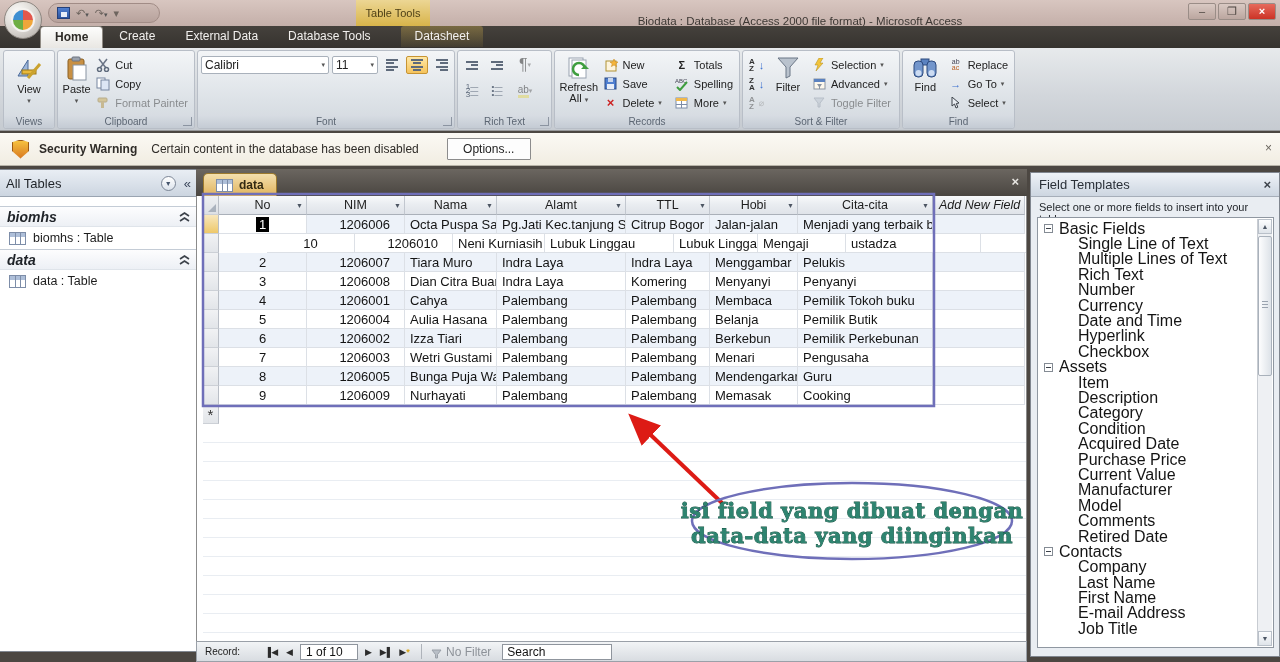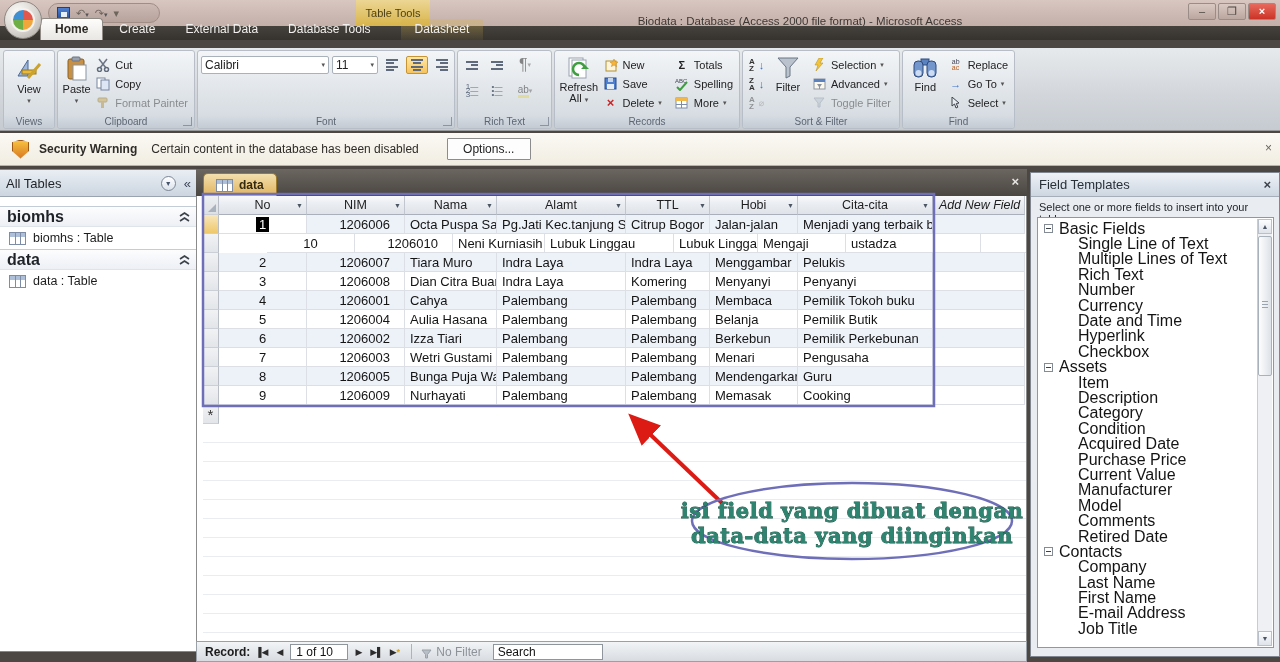--- a/index.html
+++ b/index.html
@@ -26,21 +26,21 @@
     font-size:11px; color:#4c3f16; display:flex; align-items:center; justify-content:center; }
   .win-title { position:absolute; left:440px; right:120px; top:0; height:42px;
     display:flex; align-items:center; justify-content:center; font-size:11.5px; color:#3d3834; }
   .winbtns { position:absolute; right:4px; top:3px; display:flex; gap:2px; }
   .winbtn { width:28px; height:17px; border:1px solid #9a8d87; border-radius:2px;
     background:linear-gradient(#d9c9c3,#bba69f); color:#4c4540; font-size:11px;
     display:flex; align-items:center; justify-content:center; line-height:1; }
   .winbtn.close { background:linear-gradient(#e66a5c,#cc3326); color:#fff; font-weight:bold; }
 
   
-  .tabrow { position:absolute; left:0; top:26px; width:1280px; height:14px; background:linear-gradient(#45413c,#36332f); display:flex; align-items:flex-end; padding-left:40px; }
+  .tabrow { position:absolute; left:0; top:26px; width:1280px; height:22px; background:linear-gradient(#45413c,#36332f); display:flex; align-items:flex-start; padding-left:40px; }
   .rtab { font-size:12px; color:#f2f0ee; padding:3px 14px 4px; margin-right:2px; }
   .rtab.active { background:linear-gradient(#fdfdfc,#e9e7e3); color:#2d2a26; border-radius:4px 4px 0 0; border:1px solid #8f8a83; border-bottom:none; font-weight:bold; }
   .rtab.contextual { margin-left:14px; background:linear-gradient(rgba(216,180,74,.35),rgba(216,180,74,.08)); border-radius:3px 3px 0 0; }
 
   
   .ribbon { position:absolute; left:0; top:48px; width:1280px; height:83px;
     background:linear-gradient(#e7eaec,#d3d7dc 55%,#c6cbd1); border-bottom:1px solid #98999b; display:flex; padding:1px 2px; }
   .grp { position:relative; height:79px; margin:1px 1px; border:1px solid #b8bec7; border-radius:3px;
     background:linear-gradient(#f3f5f7,#dee3e8 60%,#d2d8de); padding:2px 3px 15px; display:flex; }
   .grp-label { position:absolute; left:0; right:0; bottom:0; height:13px; font-size:10px; color:#5c6673;
@@ -76,21 +76,21 @@
   .nav { position:absolute; left:0; top:169px; width:198px; bottom:10px; background:#fff; border:1px solid #828891; border-left:none; }
   .nav-head { height:27px; background:linear-gradient(#e9eef4,#ccd5e0); border-bottom:1px solid #9aa4b1;
     display:flex; align-items:center; padding:0 6px; }
   .nav-title { font-size:13px; color:#1f2328; flex:1; }
   .nav-circle { width:15px; height:15px; border-radius:50%; border:1px solid #7c8696; background:linear-gradient(#fff,#dce3ec);
     font-size:7px; color:#45556d; display:flex; align-items:center; justify-content:center; margin-right:8px; }
   .nav-shutter { font-size:13px; color:#39455a; }
   .nav-gap { height:9px; }
   .nav-grp-head { height:21px; background:linear-gradient(#fdfdfe,#edf0f5); border-top:1px solid #c4ccd6; border-bottom:1px solid #dfe4ea;
     display:flex; align-items:center; padding:0 7px; }
-  .nav-grp-name { font-size:16px; font-weight:bold; color:#1f2328; flex:1; }
+  .nav-grp-name { font-size:14px; font-weight:bold; color:#1f2328; flex:1;font-style:italic; }
   .nav-item { height:22px; display:flex; align-items:center; gap:7px; padding-left:9px; font-size:12.5px; color:#1c1c1c; }
   .tbl-ico { width:17px; height:13px; border:1px solid #7d8da8; background:#fff; position:relative; flex:none; }
   .tbl-ico::before { content:""; position:absolute; left:0; top:0; right:0; height:4px; background:#aebfd9; }
   .tbl-ico::after { content:""; position:absolute; left:5px; top:0; bottom:0; width:1px; background:#7d8da8; box-shadow:5px 0 0 #7d8da8; }
   .chev2 { width:11px; height:10px; }
 
   
   .ds { position:absolute; left:196px; top:169px; width:831px; bottom:0; }
   .ds-tabstrip { position:absolute; left:0; top:0; right:0; height:27px; background:linear-gradient(#6b6660,#4a4641); display:flex; align-items:flex-end; }
   .ds-tab { margin-left:7px; height:23px; min-width:64px; background:linear-gradient(#f3dfae,#e0b35c);
@@ -113,21 +113,21 @@
   .selcell.corner { background:linear-gradient(#eef0f2,#dde0e5); position:relative; }
   .selcell.corner::after { content:""; position:absolute; right:2px; bottom:2px; border-left:8px solid transparent; border-bottom:8px solid #aab2bd; }
   .selcell.current { background:linear-gradient(#f8e7bd,#eec869); }
   .selblock { background:#000; color:#fff; padding:0 3px; font-size:13px; }
   .star { font-size:15px; color:#333; line-height:1; }
   .empty-lines { position:absolute; left:6px; right:0; background:repeating-linear-gradient(to bottom, #fff 0 18px, #e9edf2 18px 19px); }
 
   
   .recbar { position:absolute; left:0; bottom:0; right:0; height:21px; background:linear-gradient(#f2f4f6,#d8dce1);
     border:1px solid #9aa0a8; display:flex; align-items:center; padding-left:8px; gap:3px; }
-  .recbar .rlabel { font-size:12px; color:#1c1c1c; margin-right:1px;font-weight:bold; }
+  .recbar .rlabel { font-size:10px; color:#1c1c1c; margin-right:21px; }
   .rnavbtn { font-size:9px; color:#2c2c2c; width:15px; text-align:center; }
   .recbox { width:58px; height:16px; background:#fff; border:1px solid #8f959d; font-size:12px; color:#111; display:flex; align-items:center; padding-left:5px; }
   .vsep { width:1px; height:15px; background:#aeb3ba; margin:0 6px; }
   .nofilter { display:flex; align-items:flex-end; gap:4px; font-size:12px; color:#8d9299; }
   .searchbox { width:110px; height:16px; background:#fff; border:1px solid #8f959d; font-size:12px; color:#111;
     font-family:"Liberation Sans",sans-serif; padding:0 4px; margin-left:8px; }
 
   
   .ftp { position:absolute; left:1030px; top:172px; width:250px; bottom:5px; background:#e9edf2; border:1px solid #80868f; }
   .ftp-head { height:24px; background:linear-gradient(#eef2f7,#cdd6e1); border-bottom:1px solid #a6aeb9; display:flex; align-items:center; padding:0 8px; }

